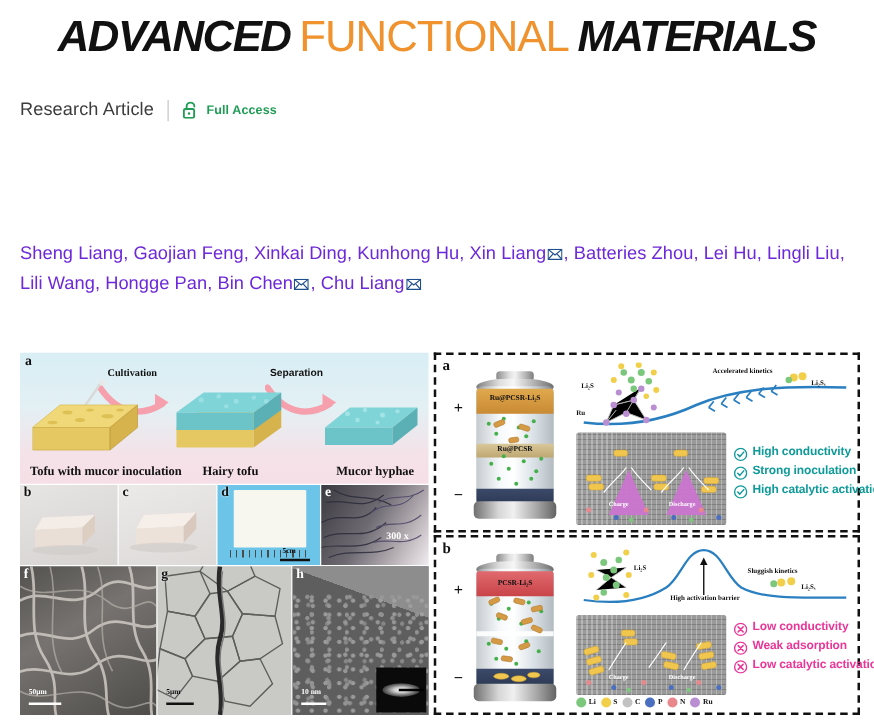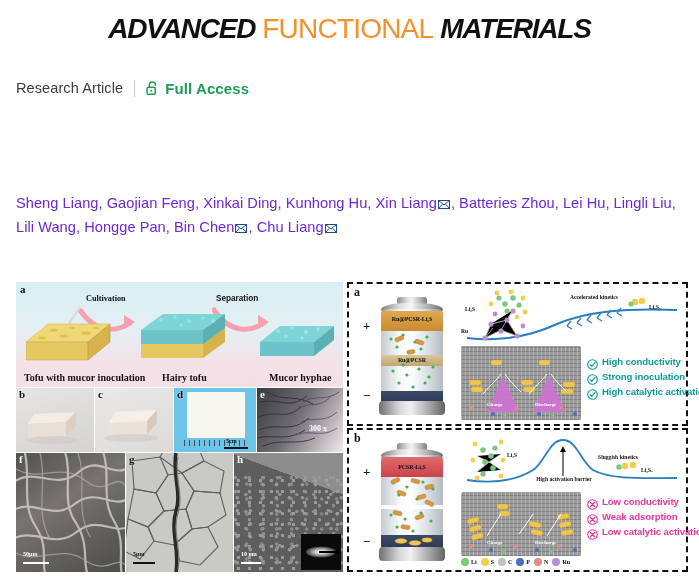--- a/index.html
+++ b/index.html
@@ -5,32 +5,32 @@
   html,body{margin:0;padding:0;}
   body{
     width:699px;height:576px;overflow:hidden;background:#ffffff;
     font-family:"Liberation Sans", sans-serif;
     -webkit-font-smoothing:antialiased;
   }
   .page{position:relative;width:699px;height:576px;}
 
   
   .masthead{position:absolute;left:0;top:0;width:699px;height:58px;display:flex;align-items:center;justify-content:center;}
-  .mast-inner{font-size:28px;font-weight:900;font-style:italic;letter-spacing:-1.2px;line-height:1;white-space:nowrap;}
+  .mast-inner{font-size:35px;font-weight:900;font-style:italic;letter-spacing:-1.2px;line-height:1;white-space:nowrap;}
   .mw-black{color:#111111;}
   .mw-orange{color:#f0922d;font-weight:400;font-style:normal;letter-spacing:-0.8px;}
   .mw-sp{display:inline-block;width:7px;}
 
   
   .typebar{position:absolute;left:16px;top:78px;display:flex;align-items:center;height:20px;}
   .type-label{font-size:14.5px;color:#3c3c3c;letter-spacing:.1px;}
   .type-div{width:1px;height:17px;background:#c8c8c8;margin:0 11px;}
   .lock-wrap{display:flex;align-items:center;}
   .lock-icon{display:inline-block;width:13px;height:14px;margin-right:6px;}
-  .access-label{font-size:15px;font-weight:bold;color:#1f9d55;letter-spacing:.1px;}
+  .access-label{font-size:10px;font-weight:bold;color:#1f9d55;letter-spacing:.1px;}
 
   
   .title{position:absolute;left:16px;top:111px;width:660px;
     font-size:23.5px;font-weight:bold;color:#1b1b1b;line-height:1.30;letter-spacing:-.2px;}
 
   
   .authors{position:absolute;left:16px;top:192px;width:672px;
     font-size:14.6px;color:#3c6ca5;line-height:1.62;letter-spacing:.05px;}
   .au{color:#6d28d9;}
   .env{display:inline-block;width:12px;height:9px;vertical-align:-1px;margin:0 1px;}

